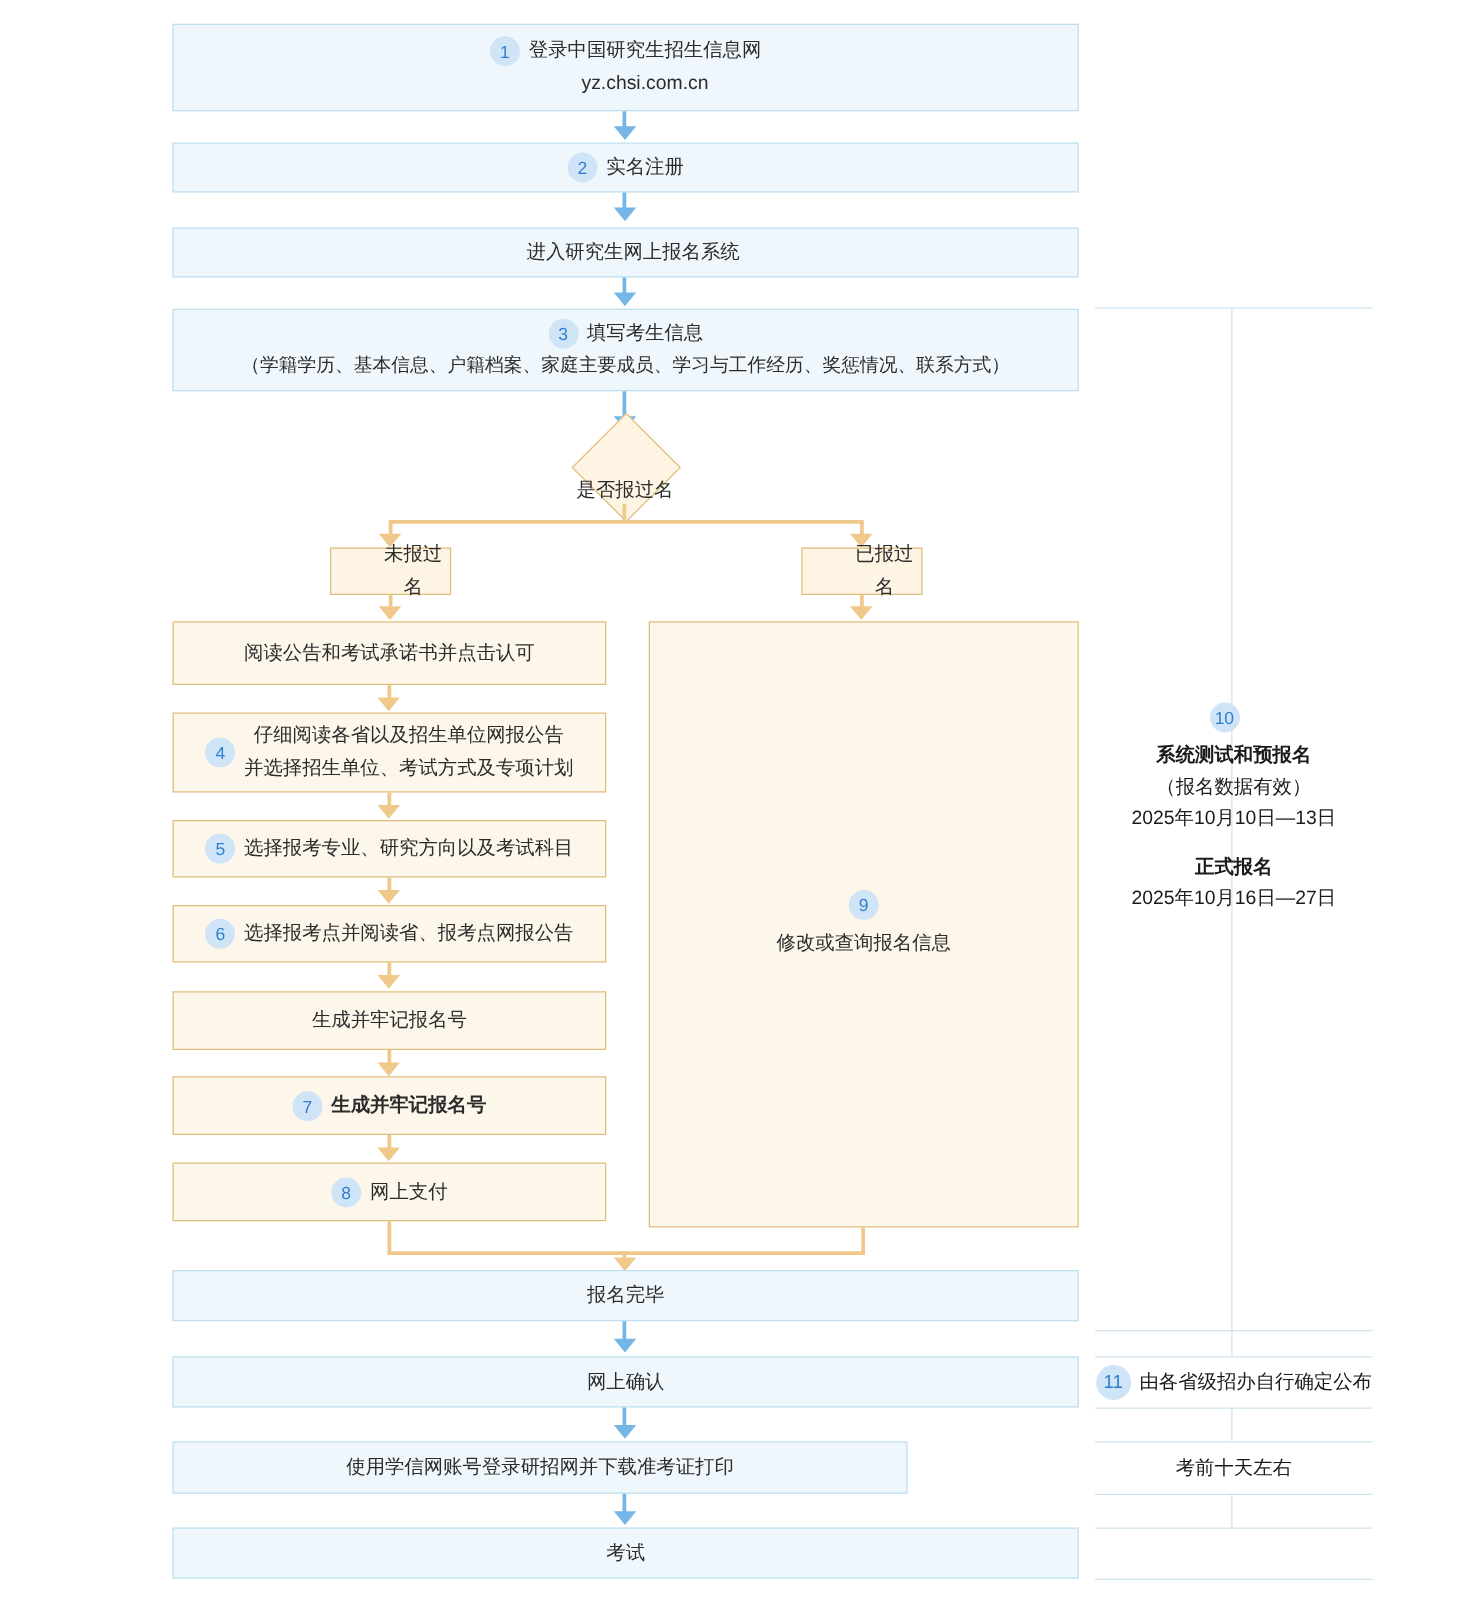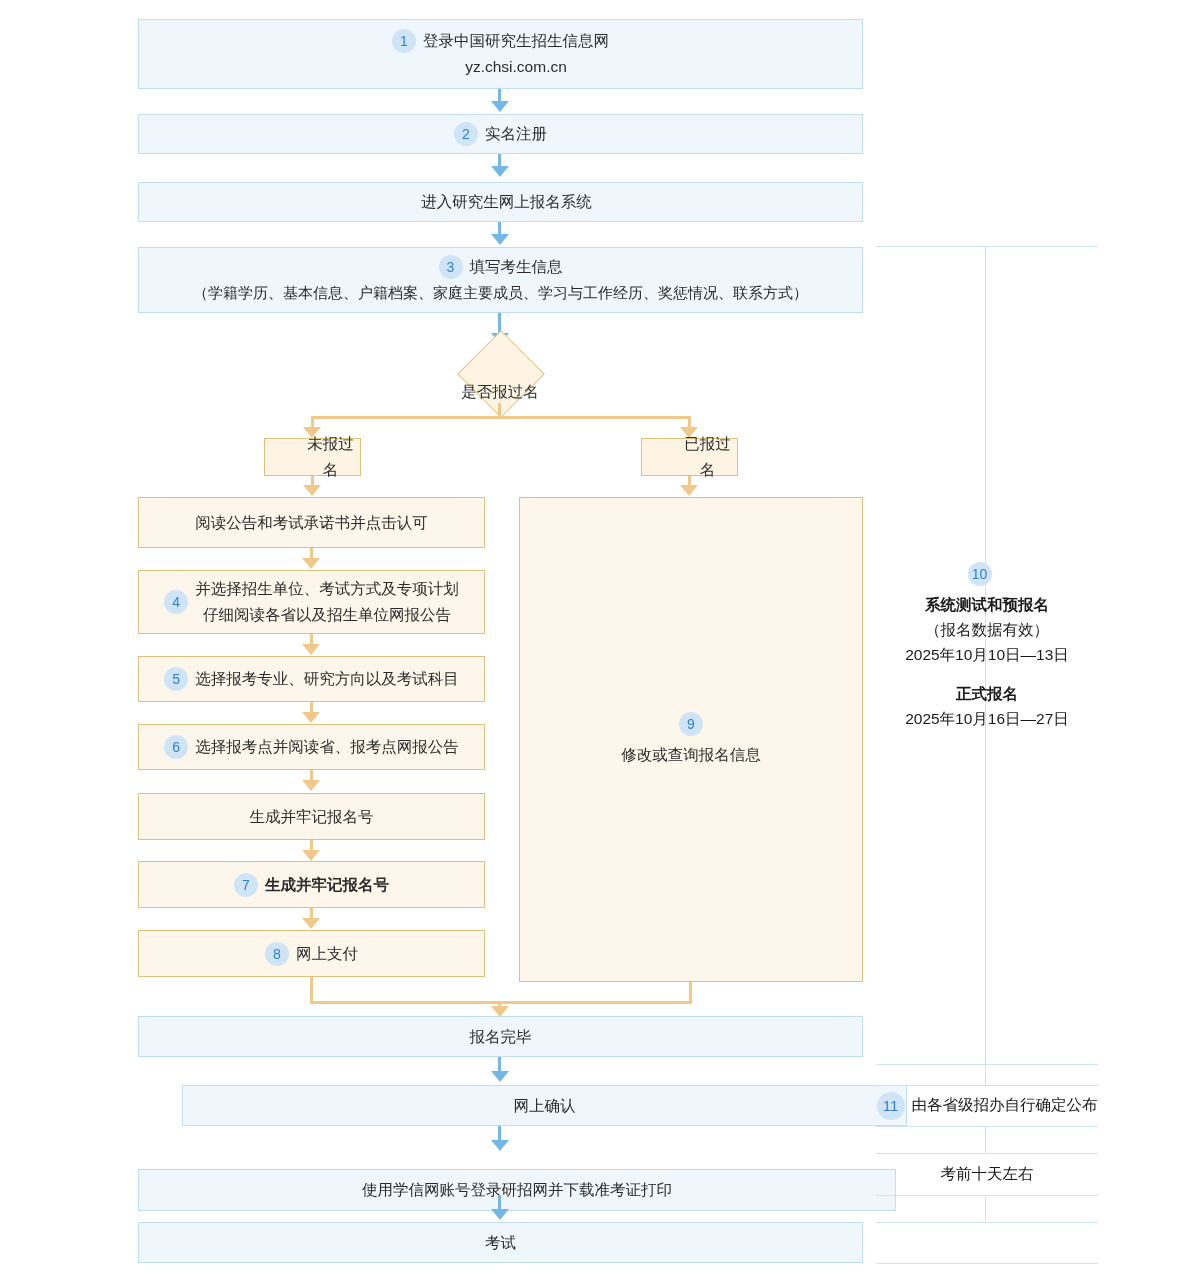--- a/index.html
+++ b/index.html
@@ -123,22 +123,22 @@
       <span class="txt">阅读公告和考试承诺书并点击认可</span>
     </div>
   </div>
   <div class="vline o" style="left:310px;top:548px;width:3px;height:12px;"></div>
   <div class="arrow o" style="left:302px;top:558px;"></div>
 
   <div class="node orange-lite" style="left:138px;top:570px;width:347px;height:64px;">
     <div class="row" style="align-items:center;">
       <span class="badge">4</span>
       <div class="stack">
+        <div class="txt">仔细阅读各省以及招生单位网报公告</div>
         <div class="txt">并选择招生单位、考试方式及专项计划</div>
-        <div class="txt">仔细阅读各省以及招生单位网报公告</div>
       </div>
     </div>
   </div>
   <div class="vline o" style="left:310px;top:634px;width:3px;height:12px;"></div>
   <div class="arrow o" style="left:302px;top:644px;"></div>
 
   <div class="node orange-lite" style="left:138px;top:656px;width:347px;height:46px;">
     <div class="row">
       <span class="badge">5</span>
       <span class="txt">选择报考专业、研究方向以及考试科目</span>
@@ -190,27 +190,27 @@
   <div class="hline" style="left:310px;top:1001px;width:382px;"></div>
   <div class="vline o" style="left:498px;top:1001px;width:3px;height:9px;"></div>
   <div class="arrow o" style="left:491px;top:1006px;"></div>
 
   <div class="node blue" style="left:138px;top:1016px;width:725px;height:41px;">
     <span class="txt">报名完毕</span>
   </div>
   <div class="vline" style="left:498px;top:1057px;width:3px;height:16px;"></div>
   <div class="arrow" style="left:491px;top:1071px;"></div>
 
-  <div class="node blue" style="left:138px;top:1085px;width:725px;height:41px;margin-left:44px;">
+  <div class="node blue" style="left:138px;top:1085px;width:725px;height:41px;">
     <span class="txt">网上确认</span>
   </div>
   <div class="vline" style="left:498px;top:1126px;width:3px;height:16px;"></div>
   <div class="arrow" style="left:491px;top:1140px;"></div>
 
-  <div class="node blue" style="left:138px;top:1153px;width:758px;height:42px;margin-top:16px;">
+  <div class="node blue" style="left:138px;top:1153px;width:588px;height:42px;">
     <span class="txt">使用学信网账号登录研招网并下载准考证打印</span>
   </div>
   <div class="vline" style="left:498px;top:1195px;width:3px;height:16px;"></div>
   <div class="arrow" style="left:491px;top:1209px;"></div>
 
   <div class="node blue" style="left:138px;top:1222px;width:725px;height:41px;">
     <span class="txt">考试</span>
   </div>
 
   <div class="tl-h" style="left:876px;top:246px;width:222px;"></div>

